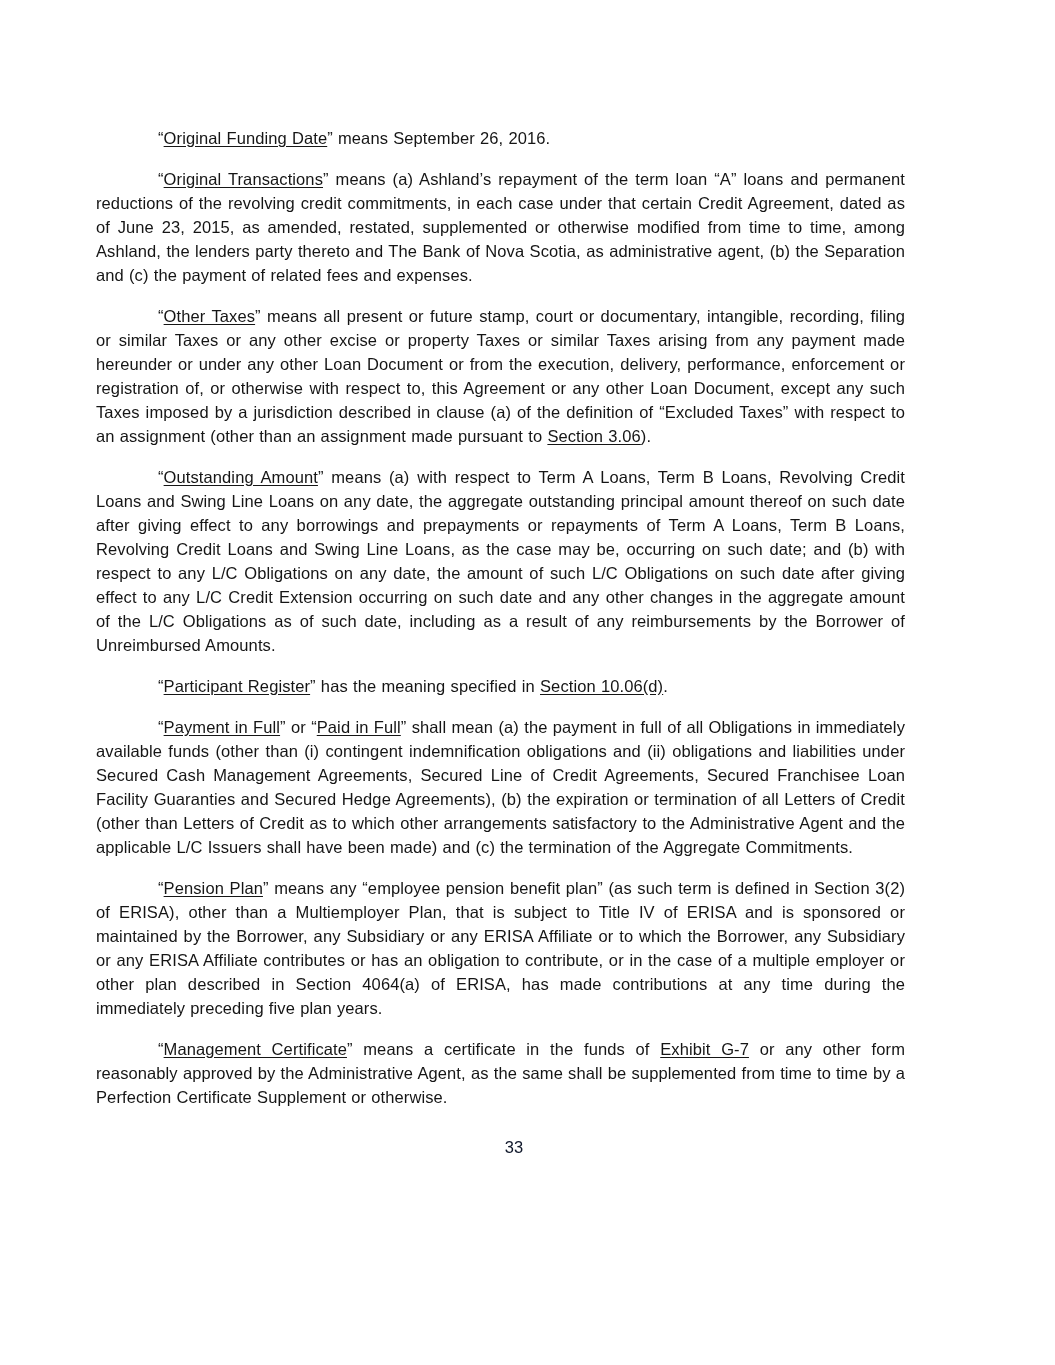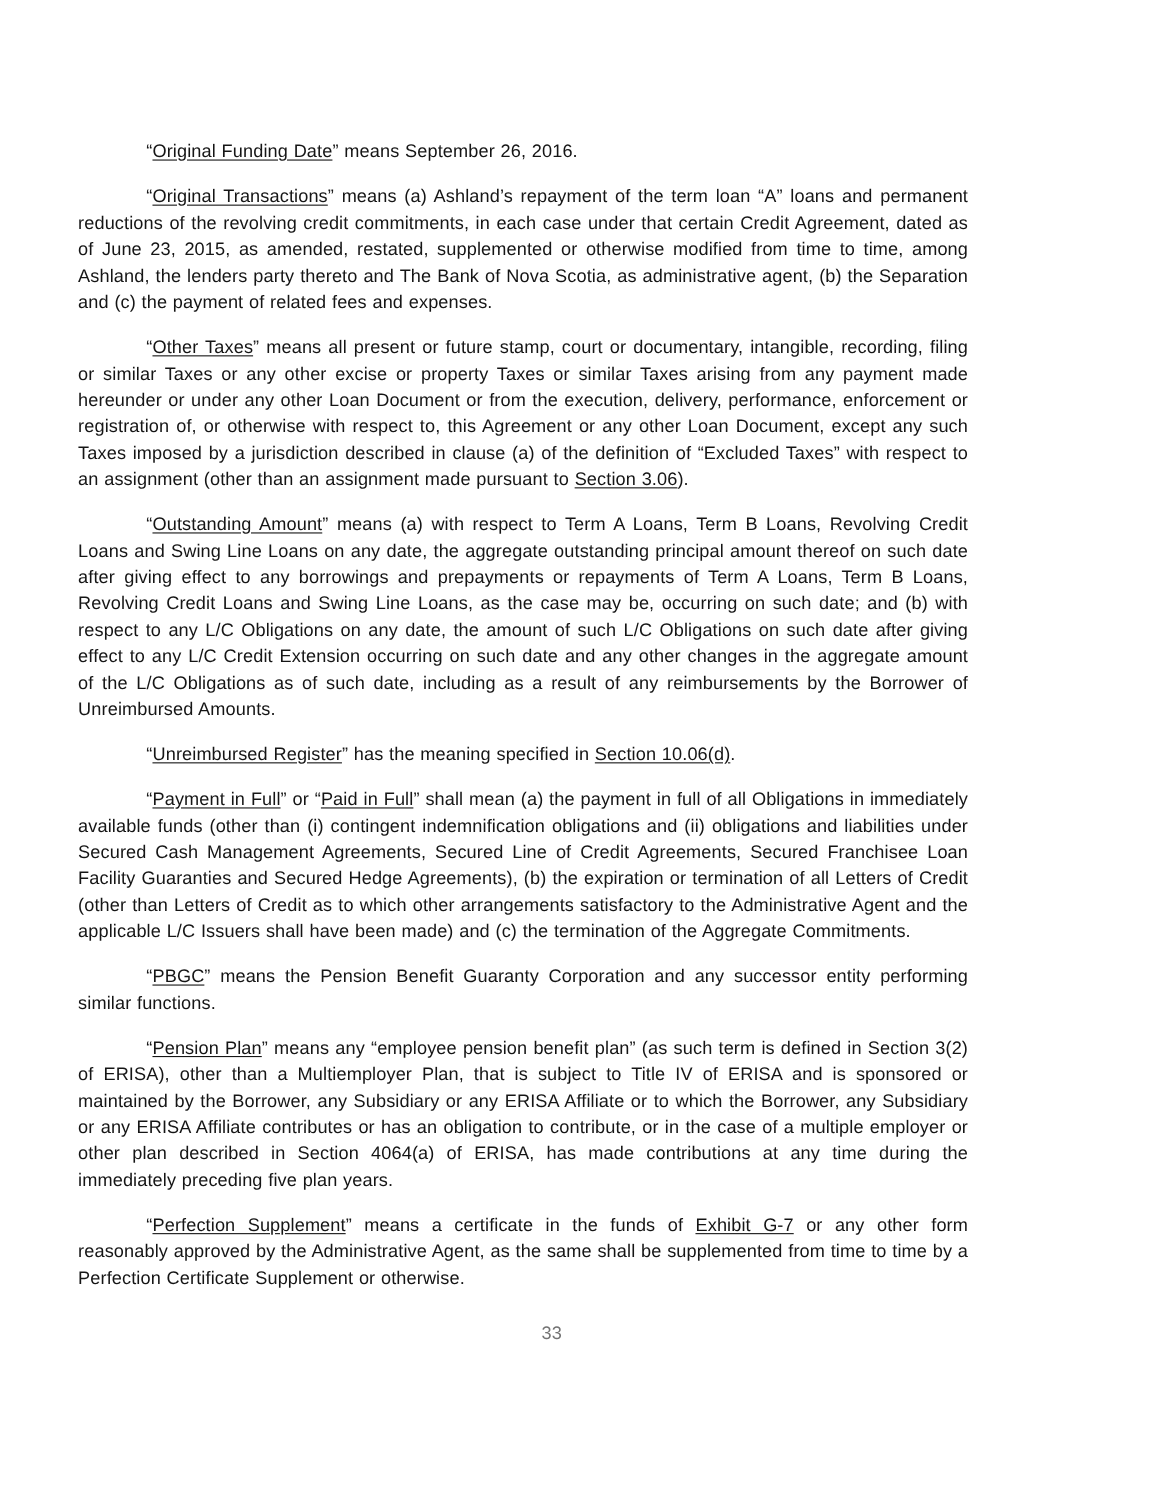--- a/index.html
+++ b/index.html
@@ -11,21 +11,21 @@
     width: 1055px;
     height: 1365px;
     overflow: hidden;
     font-family: "Liberation Sans", sans-serif;
     color: #151515;
   }
   .page {
     box-sizing: border-box;
     width: 1055px;
     height: 1365px;
-    padding: 126px 123px 0 71px;
+    padding: 126px 123px 0 96px;
     background: #ffffff;
   }
   .content {
     width: 809px;
   }
   .para {
     margin: 0 0 17px 0;
     font-size: 16.5px;
     line-height: 24px;
     text-align: justify;
@@ -38,32 +38,31 @@
     text-underline-offset: 2px;
   }
   .seg-b {
     font-weight: normal;
   }
   .page-number {
     margin-top: 26px;
     text-align: center;
     font-size: 16.5px;
     line-height: 24px;
-    color: #737373;
+    color: #0f172a;
   }
 </style>
 </head>
 <body>
 
 <div class="page">
   <div class="content" id="paragraphs">
       <p class="para"><span>“</span><span class="seg-u">Original Funding Date</span><span>” means September 26, 2016.</span></p>
       <p class="para"><span>“</span><span class="seg-u">Original Transactions</span><span>” means (a) Ashland’s repayment of the term loan “A” loans and permanent reductions of the revolving credit commitments, in each case under that certain Credit Agreement, dated as of June 23, 2015, as amended, restated, supplemented or otherwise modified from time to time, among Ashland, the lenders party thereto and The Bank of Nova Scotia, as administrative agent, (b) the Separation and (c) the payment of related fees and expenses.</span></p>
       <p class="para"><span>“</span><span class="seg-u">Other Taxes</span><span>” means all present or future stamp, court or documentary, intangible, recording, filing or similar Taxes or any other excise or property Taxes or similar Taxes arising from any payment made hereunder or under any other Loan Document or from the execution, delivery, performance, enforcement or registration of, or otherwise with respect to, this Agreement or any other Loan Document, except any such Taxes imposed by a jurisdiction described in clause (a) of the definition of “Excluded Taxes” with respect to an assignment (other than an assignment made pursuant to </span><span class="seg-u">Section 3.06</span><span>).</span></p>
       <p class="para"><span>“</span><span class="seg-u">Outstanding Amount</span><span>” means (a) with respect to Term A Loans, Term B Loans, Revolving Credit Loans and Swing Line Loans on any date, the aggregate outstanding principal amount thereof on such date after giving effect to any borrowings and prepayments or repayments of Term A Loans, Term B Loans, Revolving Credit Loans and Swing Line Loans, as the case may be, occurring on such date; and (b) with respect to any L/C Obligations on any date, the amount of such L/C Obligations on such date after giving effect to any L/C Credit Extension occurring on such date and any other changes in the aggregate amount of the L/C Obligations as of such date, including as a result of any reimbursements by the Borrower of Unreimbursed Amounts.</span></p>
-      <p class="para"><span>“</span><span class="seg-u">Unreimbursed Register</span><span>” has the meaning specified in </span><span class="seg-u">Section 10.06(d)</span><span>.</span></p>
+      <p class="para"><span>“</span><span class="seg-u">Participant Register</span><span>” has the meaning specified in </span><span class="seg-u">Section 10.06(d)</span><span>.</span></p>
       <p class="para"><span>“</span><span class="seg-u seg-b">Payment in Full</span><span>” or “</span><span class="seg-u seg-b">Paid in Full</span><span>” shall mean (a) the payment in full of all Obligations in immediately available funds (other than (i) contingent indemnification obligations and (ii) obligations and liabilities under Secured Cash Management Agreements, Secured Line of Credit Agreements, Secured Franchisee Loan Facility Guaranties and Secured Hedge Agreements), (b) the expiration or termination of all Letters of Credit (other than Letters of Credit as to which other arrangements satisfactory to the Administrative Agent and the applicable L/C Issuers shall have been made) and (c) the termination of the Aggregate Commitments.</span></p>
-      <p class="para"><span>“</span><span class="seg-u">PBGC</span><span>” means the Pension Benefit Guaranty Corporation and any successor entity performing similar functions.</span></p>
       <p class="para"><span>“</span><span class="seg-u">Pension Plan</span><span>” means any “employee pension benefit plan” (as such term is defined in Section 3(2) of ERISA), other than a Multiemployer Plan, that is subject to Title IV of ERISA and is sponsored or maintained by the Borrower, any Subsidiary or any ERISA Affiliate or to which the Borrower, any Subsidiary or any ERISA Affiliate contributes or has an obligation to contribute, or in the case of a multiple employer or other plan described in Section 4064(a) of ERISA, has made contributions at any time during the immediately preceding five plan years.</span></p>
-      <p class="para"><span>“</span><span class="seg-u">Perfection Supplement</span><span>” means a certificate in the funds of </span><span class="seg-u">Exhibit G-7</span><span> or any other form reasonably approved by the Administrative Agent, as the same shall be supplemented from time to time by a Perfection Certificate Supplement or otherwise.</span></p>
+      <p class="para"><span>“</span><span class="seg-u">Management Certificate</span><span>” means a certificate in the funds of </span><span class="seg-u">Exhibit G-7</span><span> or any other form reasonably approved by the Administrative Agent, as the same shall be supplemented from time to time by a Perfection Certificate Supplement or otherwise.</span></p>
     </div>
   <div class="page-number">33</div>
 </div>
 
 </body></html>

